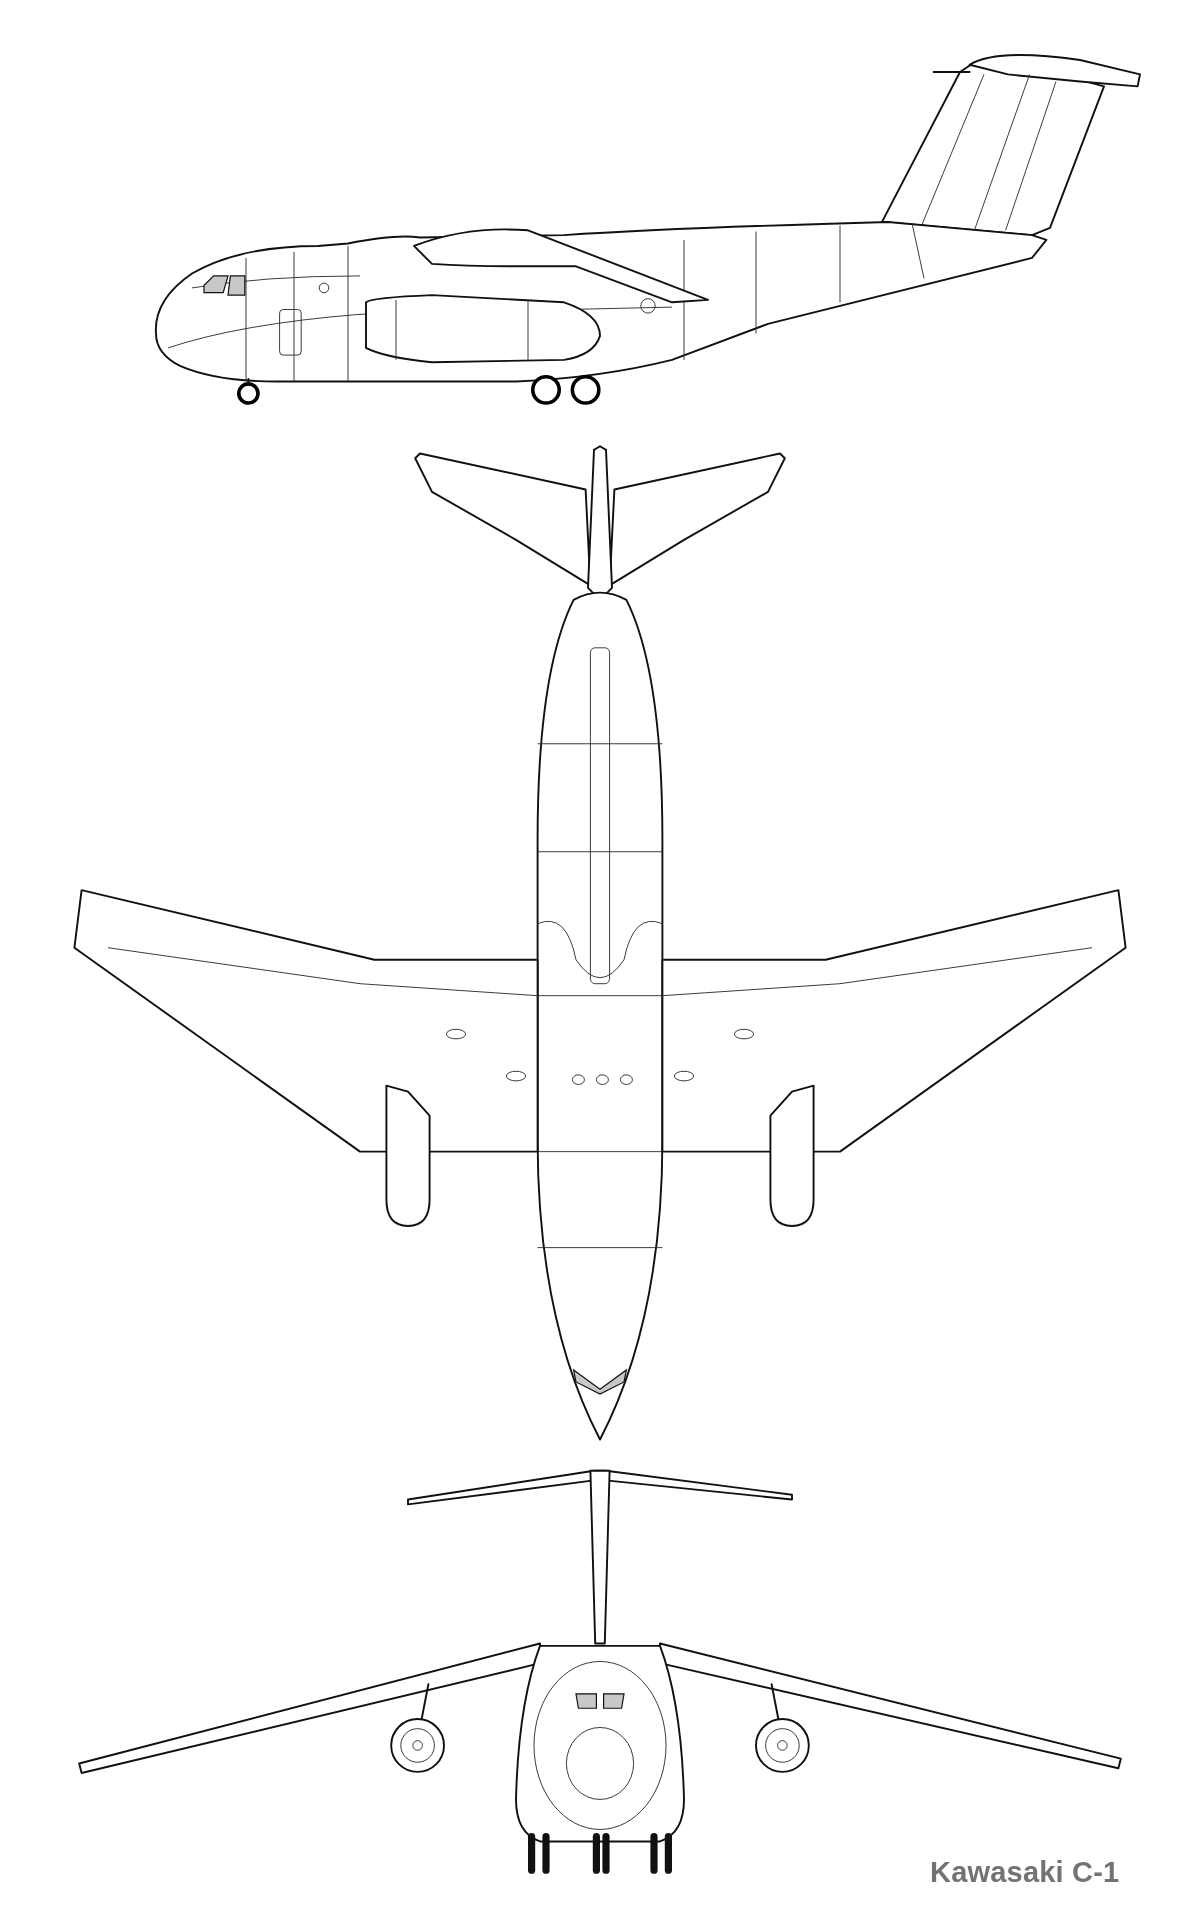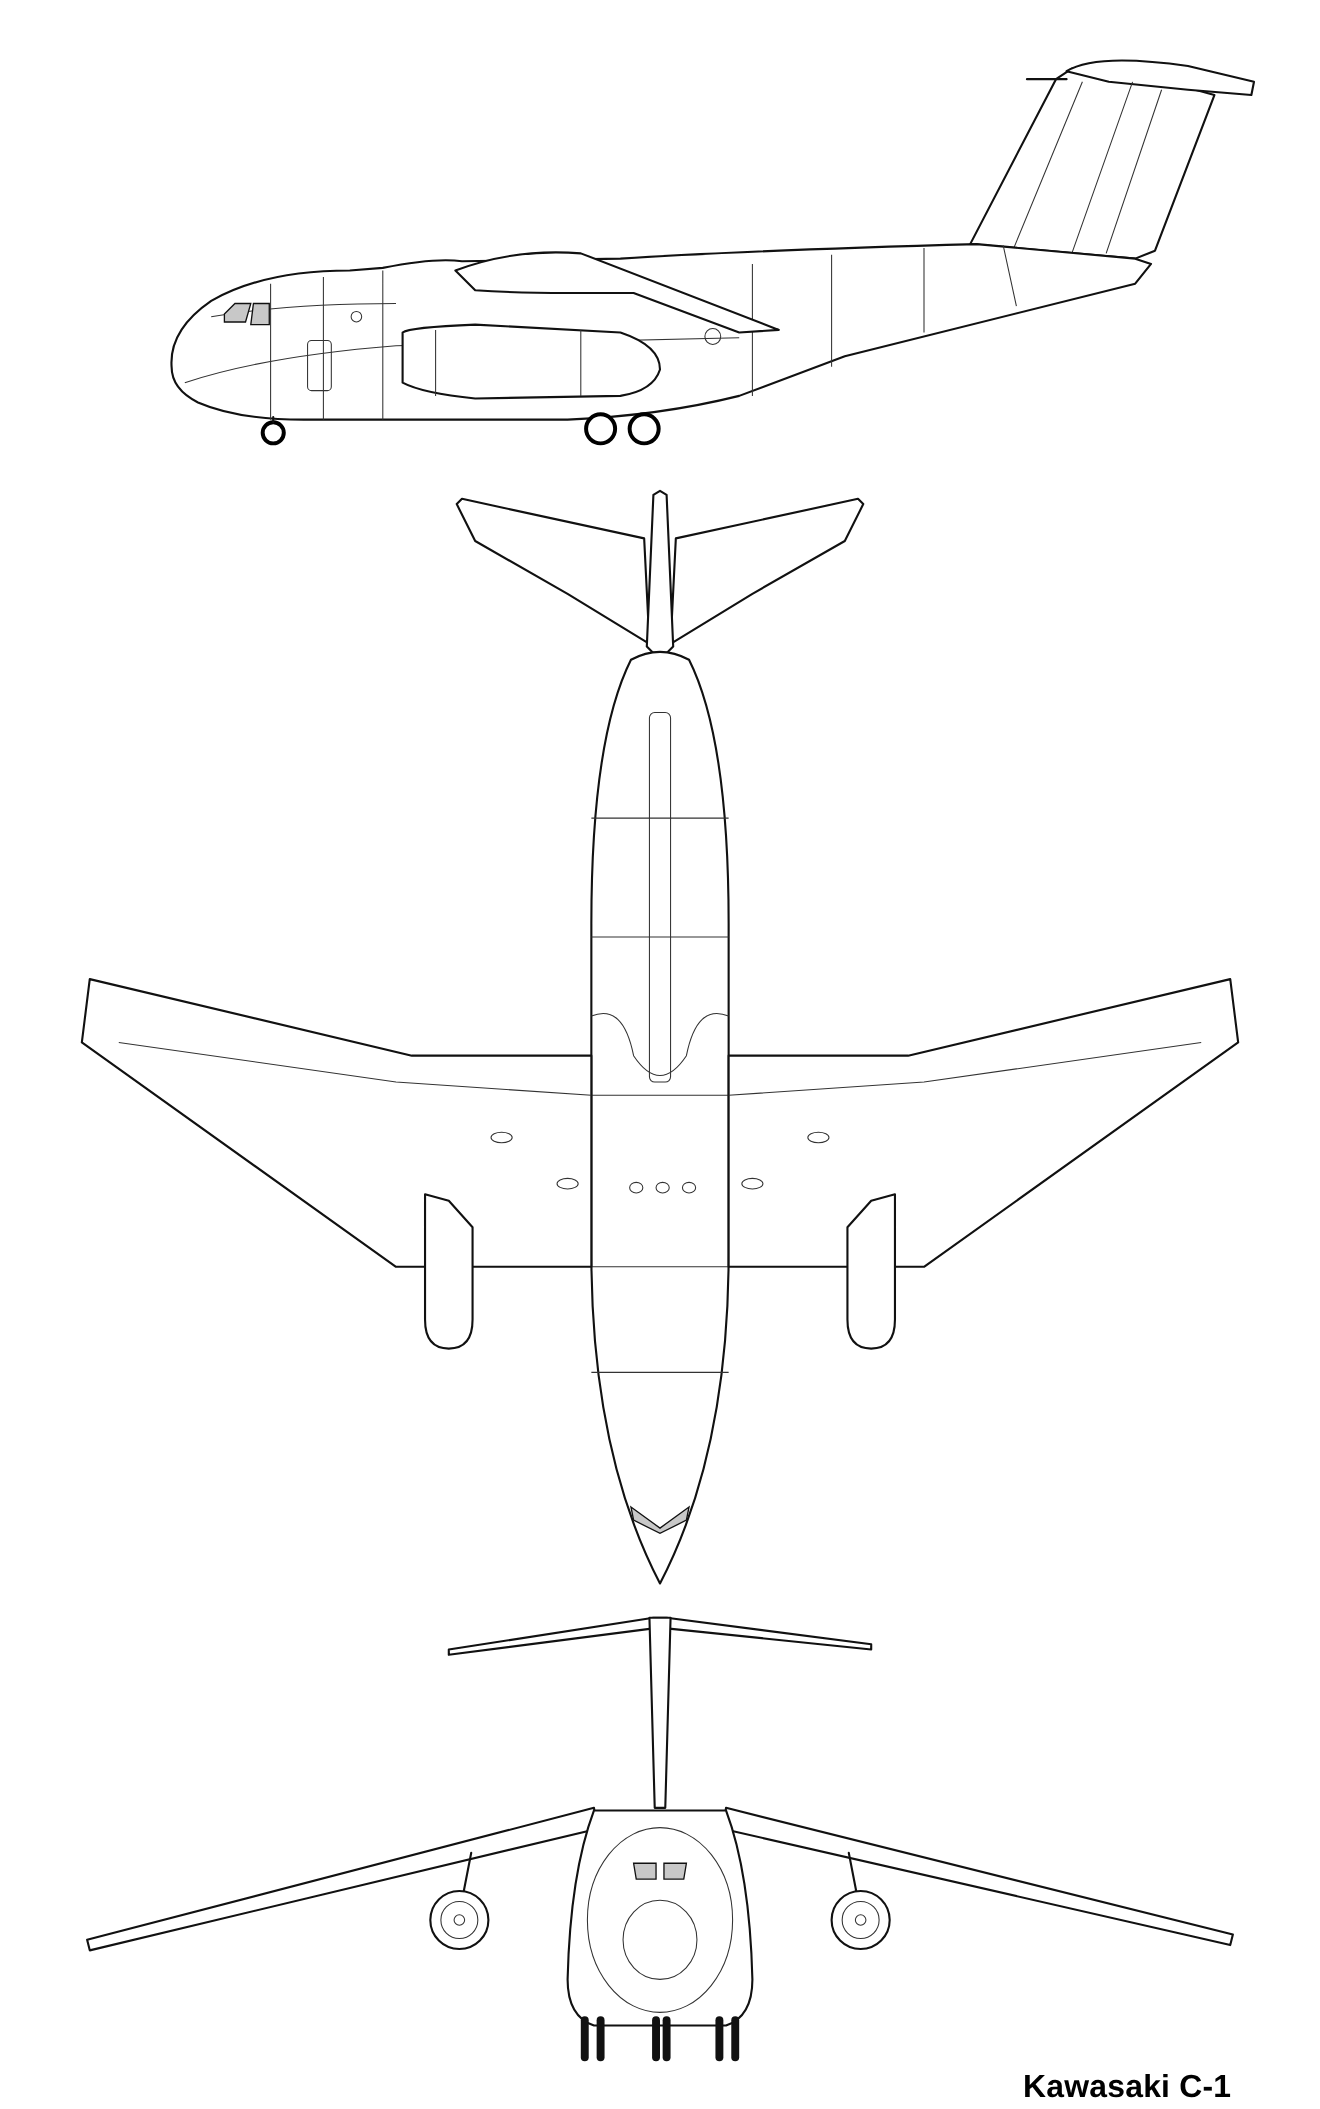--- a/index.html
+++ b/index.html
@@ -2,21 +2,21 @@
 <html><head>
 <meta charset="utf-8">
 <style>
   html, body { margin: 0; padding: 0; background: #ffffff; }
   body { width: 1200px; height: 1917px; position: relative; overflow: hidden; }
   .stage { position: absolute; left: 0; top: 0; width: 1200px; height: 1917px; }
   .stage svg { width: 1200px; height: 1917px; display: block; }
   .caption {
     position: absolute; left: 930px; top: 1856px; width: 250px;
     font-family: "Liberation Sans", sans-serif; font-weight: bold;
-    font-size: 29px; color: #000000; letter-spacing: 0.2px; white-space: nowrap; margin-top: 25px;
+    font-size: 29px; color: #737373; letter-spacing: 0.2px; white-space: nowrap;
   }
   .ln { fill: none; stroke: #111; stroke-width: 1.6; stroke-linejoin: round; stroke-linecap: round; }
   .lt { fill: none; stroke: #333; stroke-width: 0.8; }
   .fw { fill: #fff; stroke: #111; stroke-width: 1.6; stroke-linejoin: round; }
   .gl { fill: #c8c8c8; stroke: #111; stroke-width: 1; }
   .tyre { fill: #fff; stroke: #000; stroke-width: 3; }
   .dk { fill: #111; }
 </style>
 </head>
 <body>

